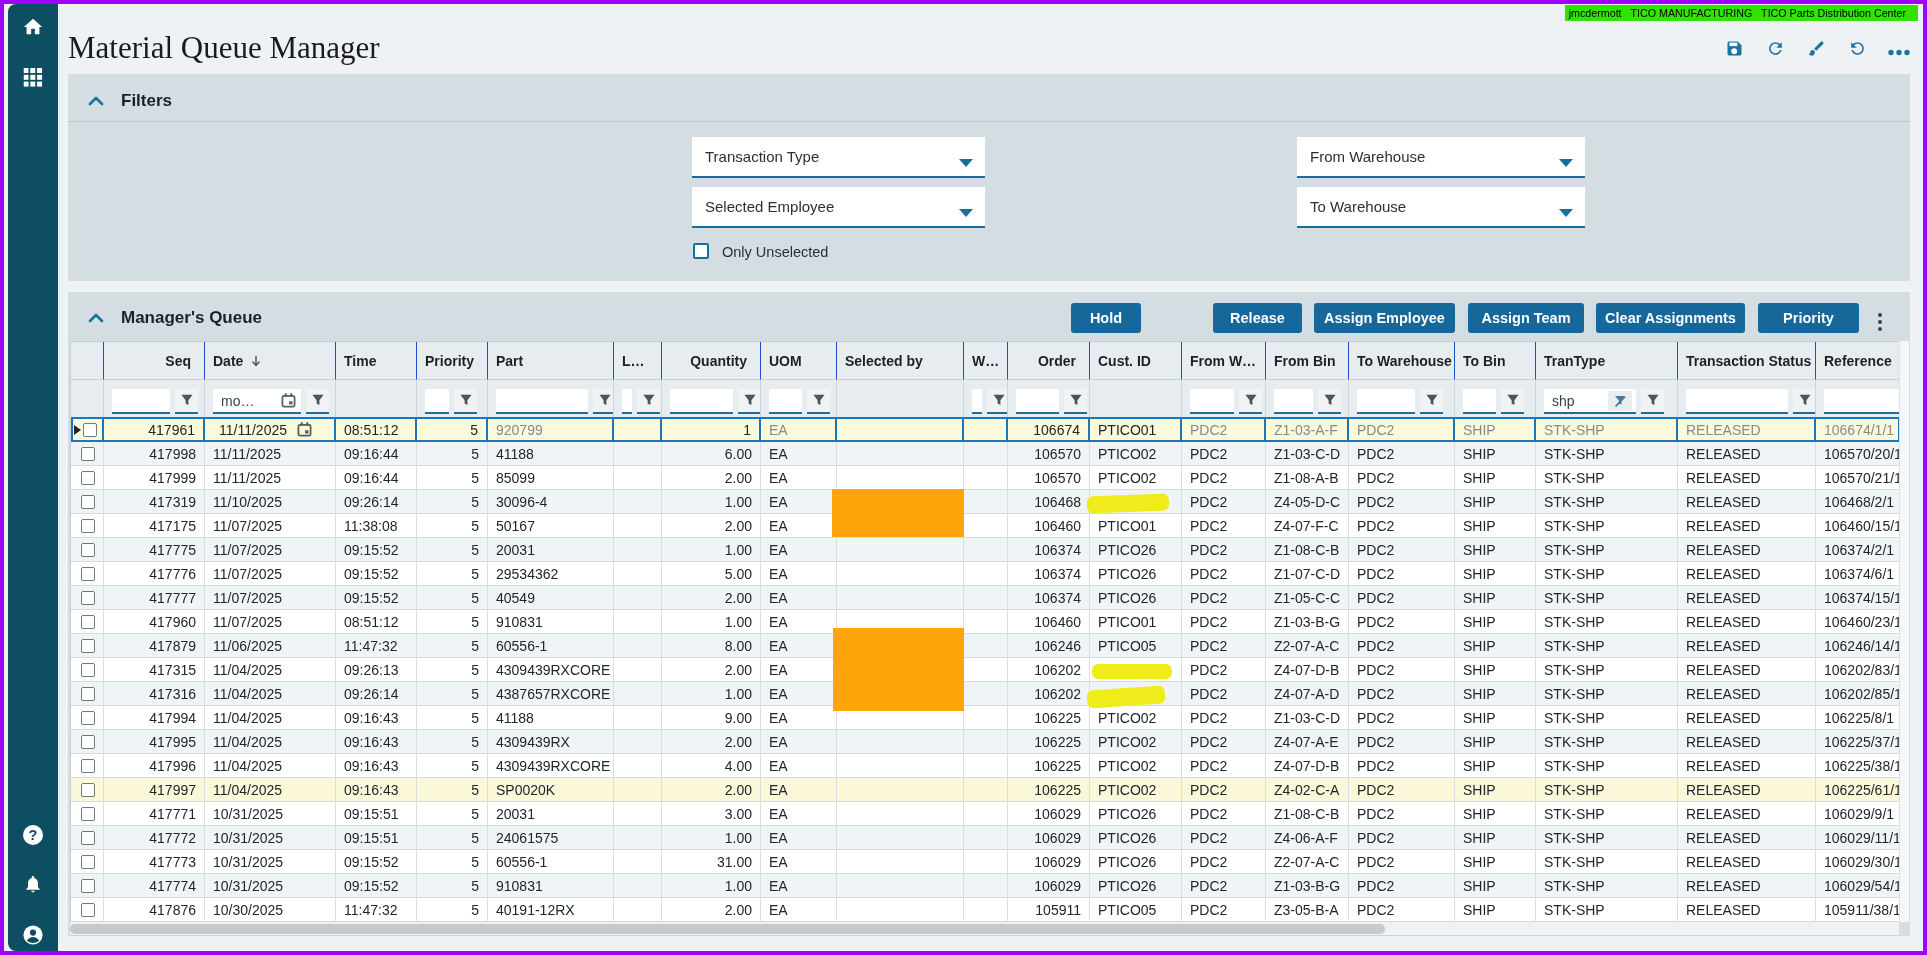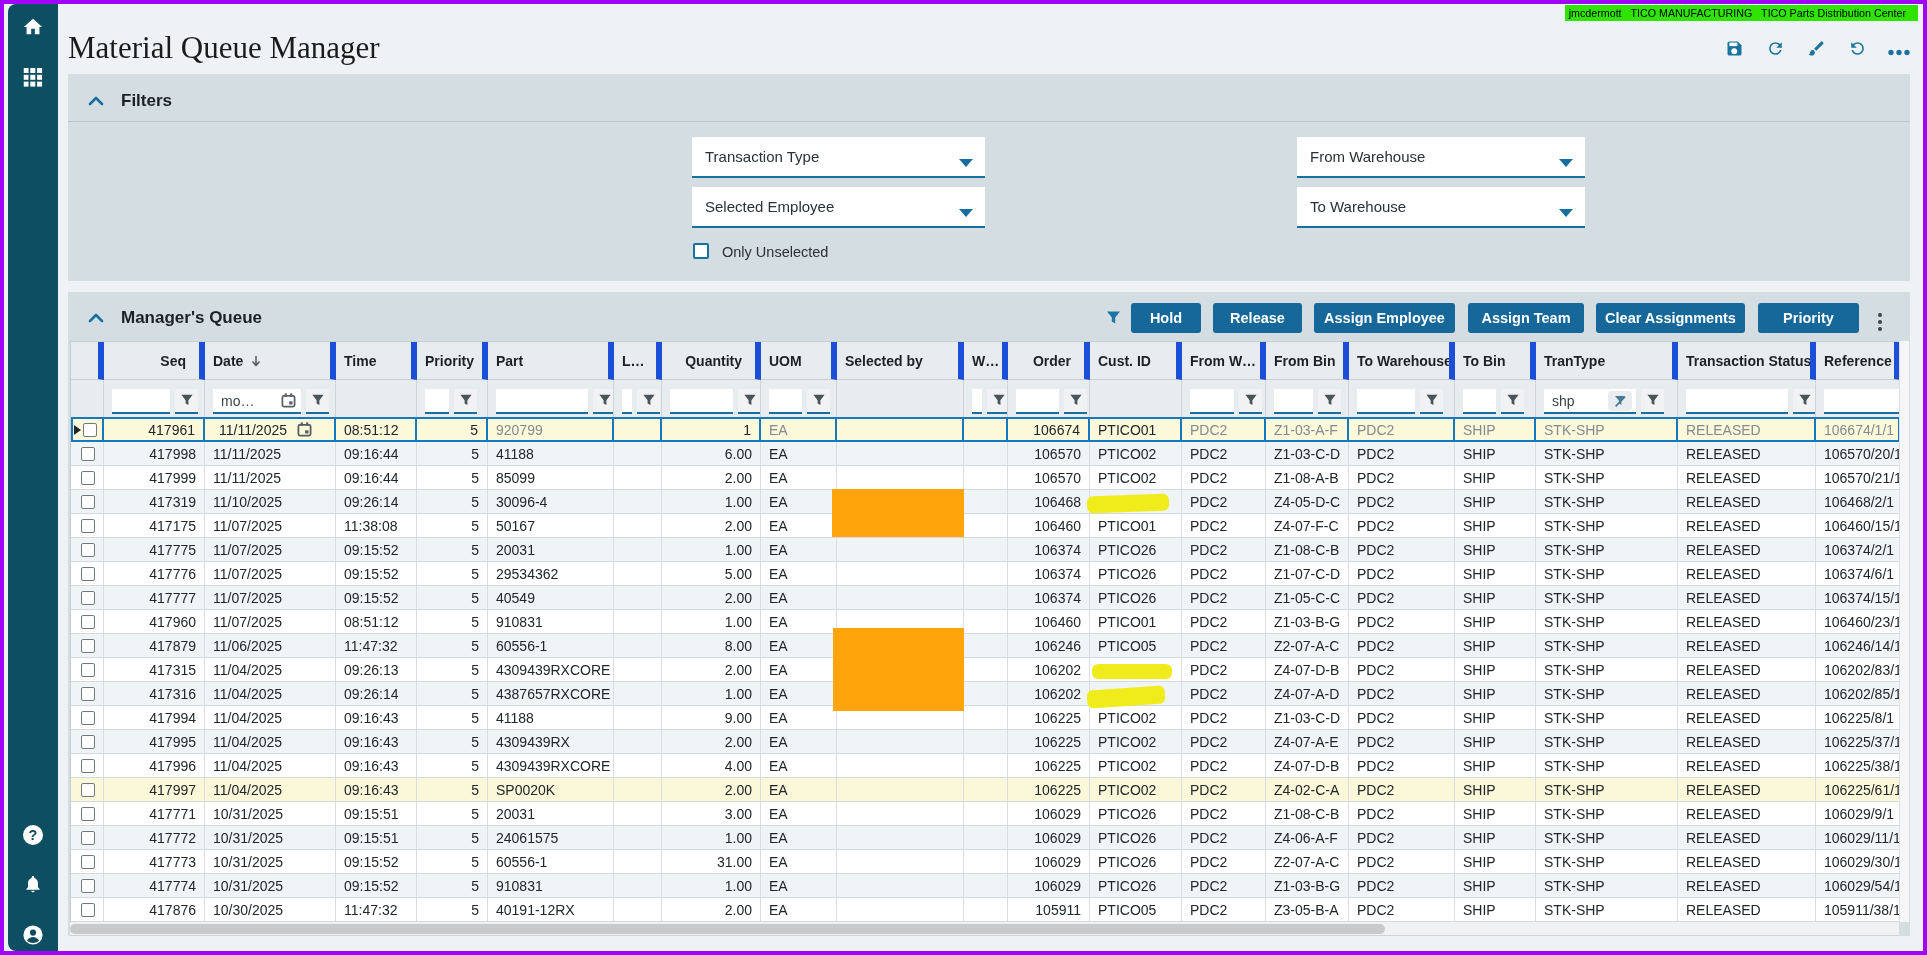--- a/index.html
+++ b/index.html
@@ -27,21 +27,21 @@
 
 
 .btn { position:absolute; top:299px; height:30px; background:#16689A; color:#fff; font-size:14.5px; font-weight:bold;
   border-radius:3px; text-align:center; line-height:30px; }
 
 
 #tblwrap { position:absolute; left:66px; top:337px; width:1829px; height:581px; overflow:hidden;
   border-top:1px solid #C6CED3; border-left:1px solid #C6CED3; }
 table { border-collapse:separate; border-spacing:0; table-layout:fixed; width:1829px; font-size:14px; color:#21262A; }
 th { height:38px; background:#E7ECEF; font-size:14px; font-weight:bold; color:#1A2226; text-align:left;
-  padding:0 13px 0 8px; border-right:6px solid #1d4ed8; border-bottom:1px solid #C6CED3; overflow:hidden; white-space:nowrap; }
+  padding:0 13px 0 8px; border-right:1px solid #1d4ed8; border-bottom:1px solid #C6CED3; overflow:hidden; white-space:nowrap; }
 th.har { text-align:right; }
 th.hac { text-align:center; }
 td { overflow:hidden; white-space:nowrap; }
 .frow td { height:37px; background:#E7ECEF; border-right:1px solid #CDD5DA; border-bottom:0; position:relative; }
 .fin { display:inline-block; vertical-align:top; margin:6px 0 0 8px; height:25px; background:#fff; border-bottom:2px solid #1A6E9E; position:relative; }
 .ftx { position:absolute; left:8px; top:4px; font-size:14px; color:#3A4347; }
 .fcal { position:absolute; right:5px; top:4px; }
 .fclr { position:absolute; right:4px; top:2px; width:24px; height:20px; background:#E9EDEF; border-radius:3px; text-align:center; padding-top:3px; }
 .fbtn { display:inline-block; vertical-align:top; margin:6px 0 0 5px; width:23px; height:25px; background:#F0F2F3; border-bottom:2px solid #1A6E9E; text-align:center; padding-top:4px; }
 .r td { height:24px; background:#fff; border-right:1px solid #DADEE1; border-bottom:1px solid #D5DADD; padding:0 8px; }
@@ -154,21 +154,21 @@
   <div style="position:absolute;left:718px;top:240px;font-size:14.5px;color:#2A3135">Only Unselected</div>
 
   <div class="panel" style="top:288px; height:644px;"></div>
   <span class="pchev" style="left:84px;top:306px;position:absolute"><svg width="16" height="12" viewBox="0 0 16 12" style="">
         <polyline points="2,9 8,3 14,9" fill="none" stroke="#17719F" stroke-width="2.6" stroke-linecap="round" stroke-linejoin="round"></polyline>
       </svg></span>
   <div class="ptitle" style="left:117px;top:304px;position:absolute">Manager's Queue</div>
   <span style="position:absolute;left:1101px;top:305px"><svg width="17" height="17" viewBox="0 0 17 17" style="">
         <polygon points="2,2.5 15,2.5 10.2,8.6 10.2,14.4 6.8,12.6 6.8,8.6" fill="#1A76A4"></polygon>
       </svg></span>
-  <div class="btn" style="left:1127px;width:70px">Hold</div>
+  <div class="btn" style="left:1067px;width:70px">Hold</div>
   <div class="btn" style="left:1209px;width:89px">Release</div>
   <div class="btn" style="left:1310px;width:141px">Assign Employee</div>
   <div class="btn" style="left:1464px;width:116px">Assign Team</div>
   <div class="btn" style="left:1592px;width:149px">Clear Assignments</div>
   <div class="btn" style="left:1754px;width:101px">Priority</div>
   <span style="position:absolute;left:1873px;top:308px"><svg width="6" height="20" viewBox="0 0 6 20" style="">
         <circle cx="3" cy="3" r="2" fill="#3A4347"></circle>
         <circle cx="3" cy="10" r="2" fill="#3A4347"></circle>
         <circle cx="3" cy="17" r="2" fill="#3A4347"></circle>
       </svg></span>

